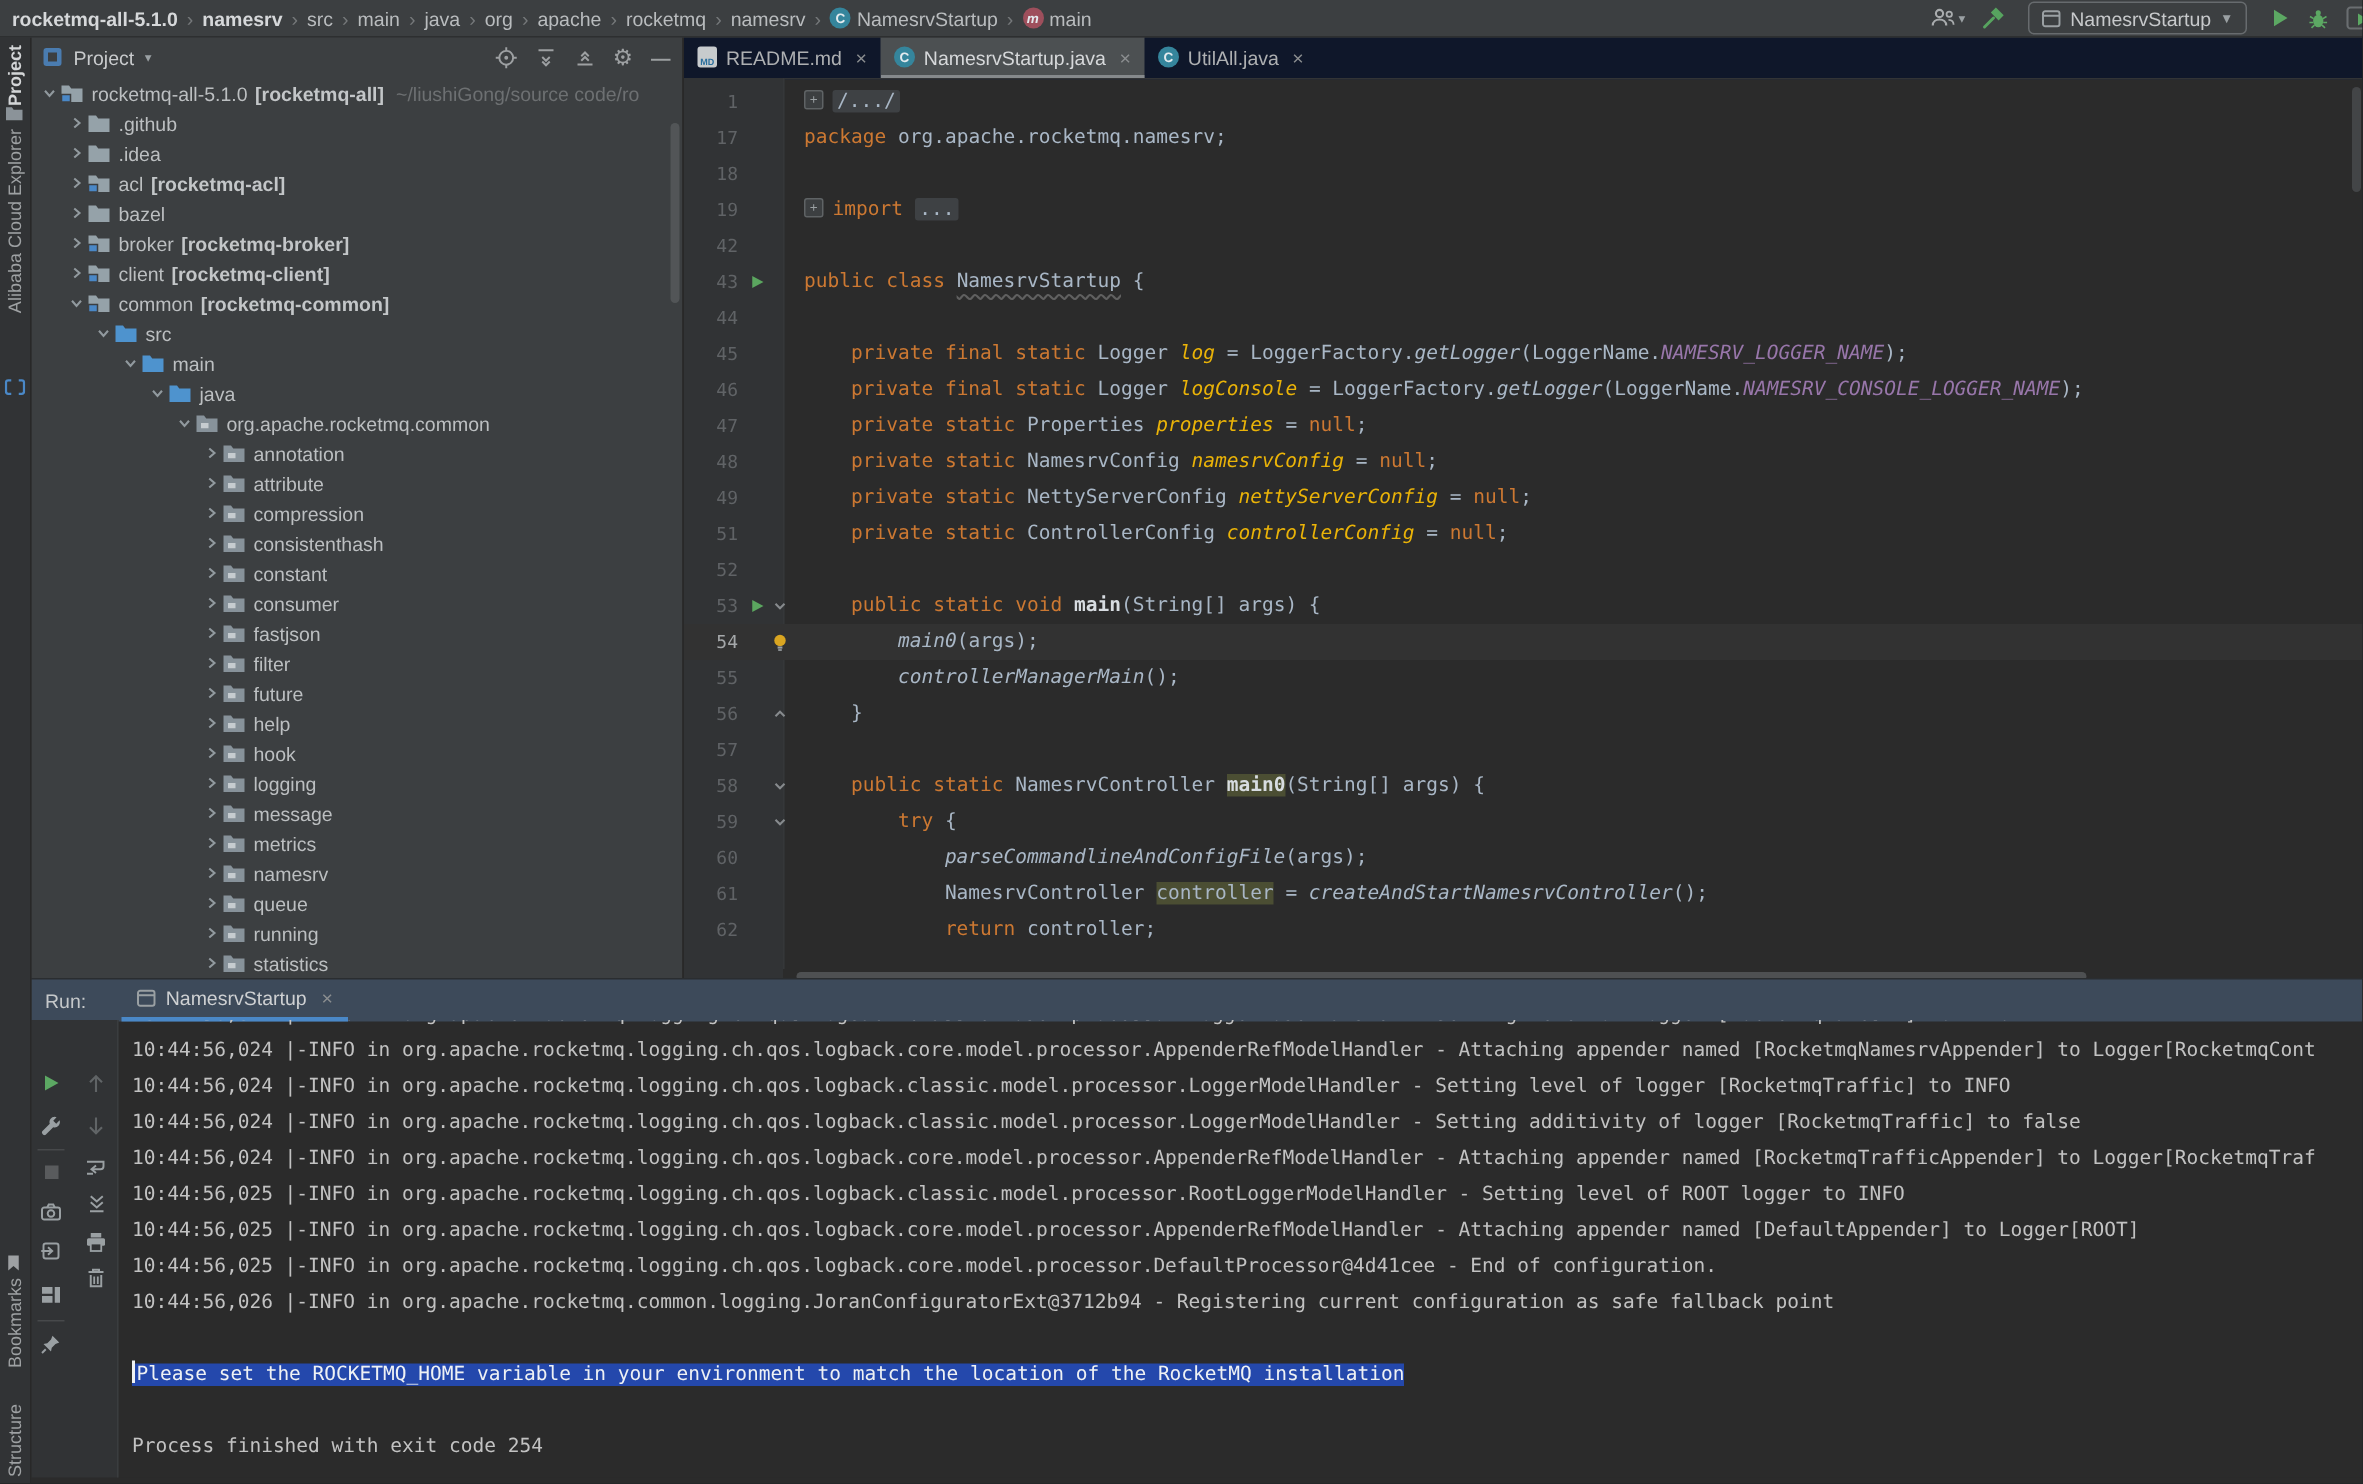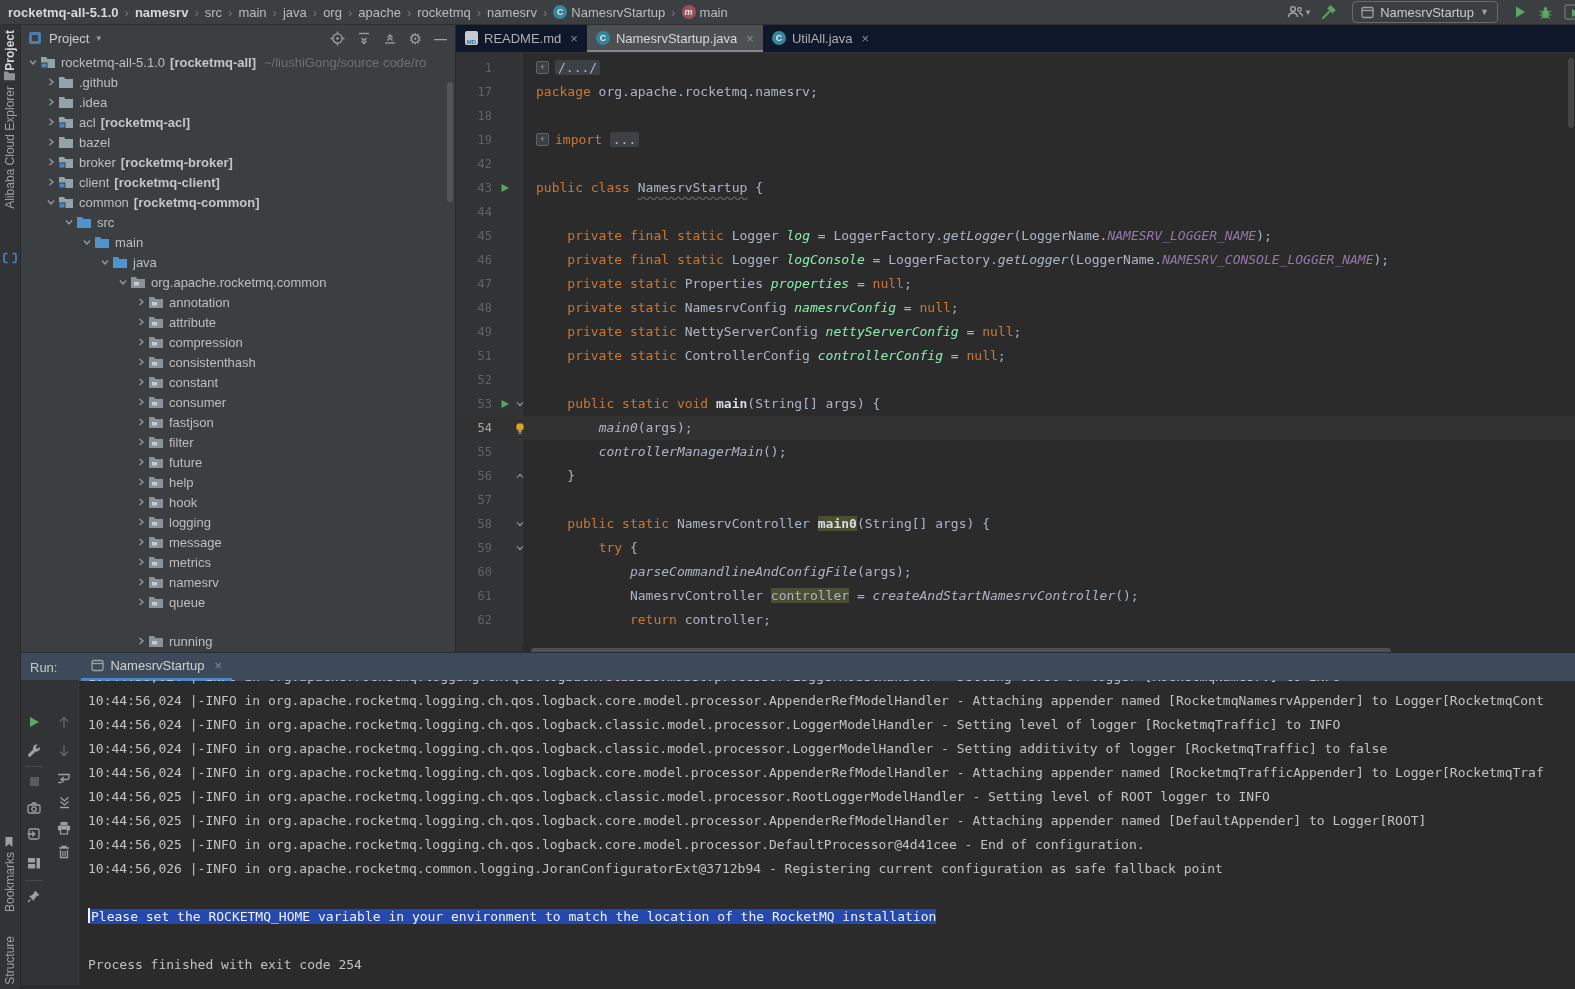--- a/index.html
+++ b/index.html
@@ -56,21 +56,21 @@
   #code{position:absolute;left:0;top:4px;right:0}
   .crow{height:24px;display:flex;align-items:center;position:relative}
   .crow.caret{background:#323232}
   .crow.caret .lnum{color:#a5a8aa}
   .lnum{width:36px;text-align:right;padding-right:6px;color:#606366;font:12px "DejaVu Sans Mono",monospace;flex:none}
   .gA{width:14px;flex:none;display:flex;justify-content:center}
   .gB{width:16px;flex:none;display:flex;justify-content:center}
   .cline{flex:1;white-space:pre;font:13px/24px "DejaVu Sans Mono",monospace;color:#a9b7c6;padding-left:8px;overflow:hidden}
   .k{color:#cc7832}
   .p{color:#a9b7c6}
-  .f{color:#86efac;font-style:italic}
+  .f{color:#eab308;font-style:italic}
   .m{color:#a9b7c6;font-style:italic}
   .c{color:#9876aa;font-style:italic}
   .d{color:#d7dce1;font-weight:bold}
   .dh{color:#d7dce1;font-weight:bold;background:#4b4e33}
   .hl{background:#4b4e33}
   .u{text-decoration-line:underline;text-decoration-style:wavy;text-decoration-color:#606060;text-underline-offset:4px}
   .fold{background:#3e4144;color:#a9b7c6;border-radius:2px;padding:0 3px}
   .pbox{display:inline-flex;width:11px;height:11px;border:1px solid #5f6365;border-radius:2px;align-items:center;
         justify-content:center;font:9px "Liberation Sans",sans-serif;color:#9aa0a3;margin-right:6px;background:#3c3f41;
         vertical-align:2px}
@@ -635,21 +635,21 @@
             </svg>
           </span>
           <span class="ticon">
             <svg width="16" height="14" viewBox="0 0 16 14">
               <path d="M1 2 h5 l1.5 2 H15 v9 H1 Z" fill="#87929A"></path>
               <rect x="4" y="7" width="5" height="3.5" fill="#c6ccd0"></rect>
             </svg>
           </span>
           <span class="tlabel">queue</span>
         </div>
-        <div class="trow" style="padding-left: 113px; margin-top: 19px;">
+        <div class="trow" style="padding-left: 113px;">
           <span class="tchev">
             <svg width="10" height="10" viewBox="0 0 10 10">
               <path d="M3.5 2 L7 5 L3.5 8" fill="none" stroke="#91999e" stroke-width="1.4"></path>
             </svg>
           </span>
           <span class="ticon">
             <svg width="16" height="14" viewBox="0 0 16 14">
               <path d="M1 2 h5 l1.5 2 H15 v9 H1 Z" fill="#87929A"></path>
               <rect x="4" y="7" width="5" height="3.5" fill="#c6ccd0"></rect>
             </svg>

